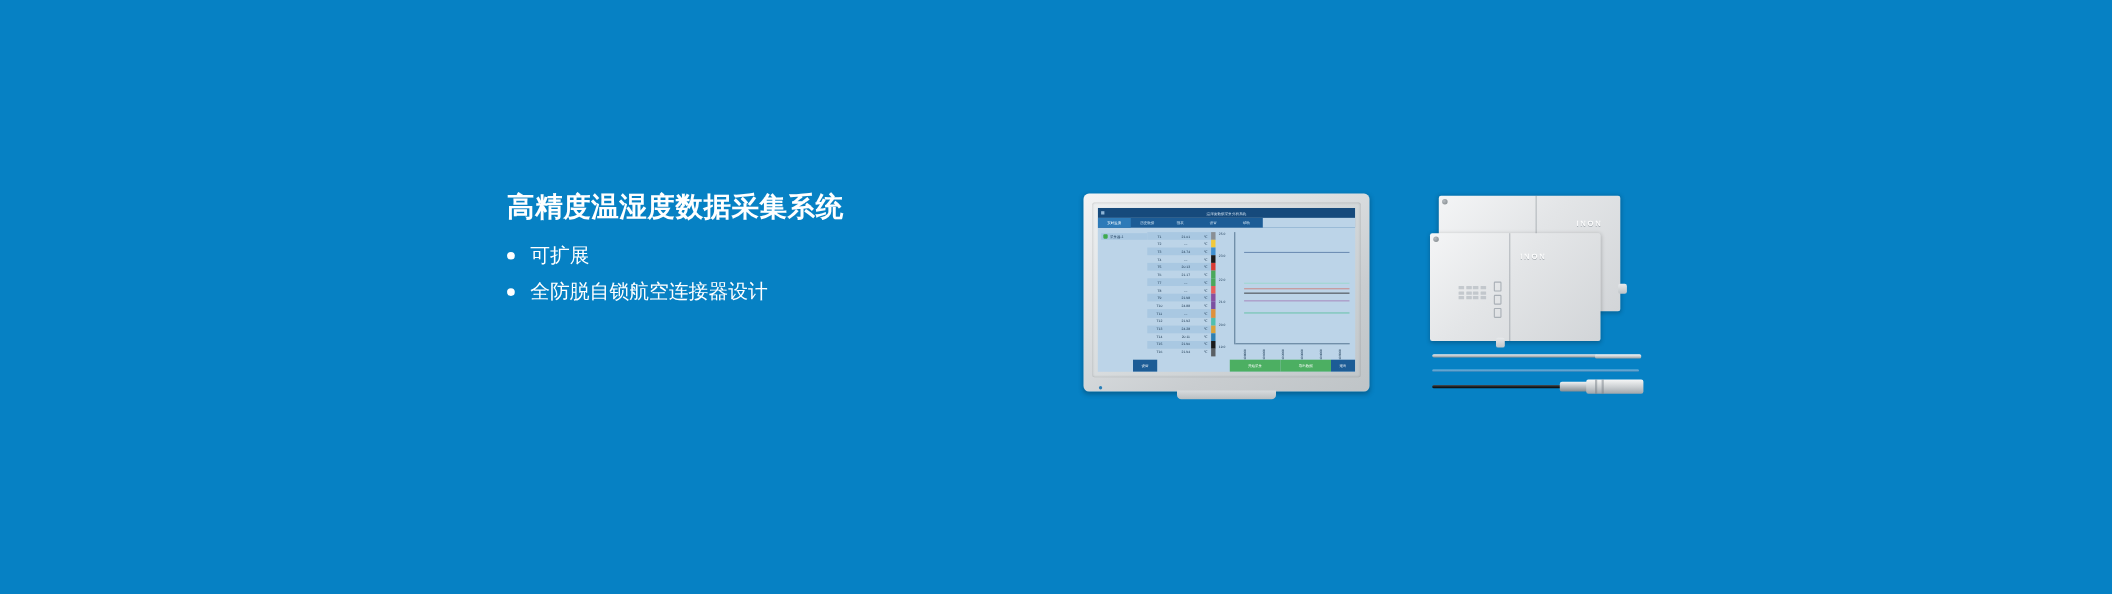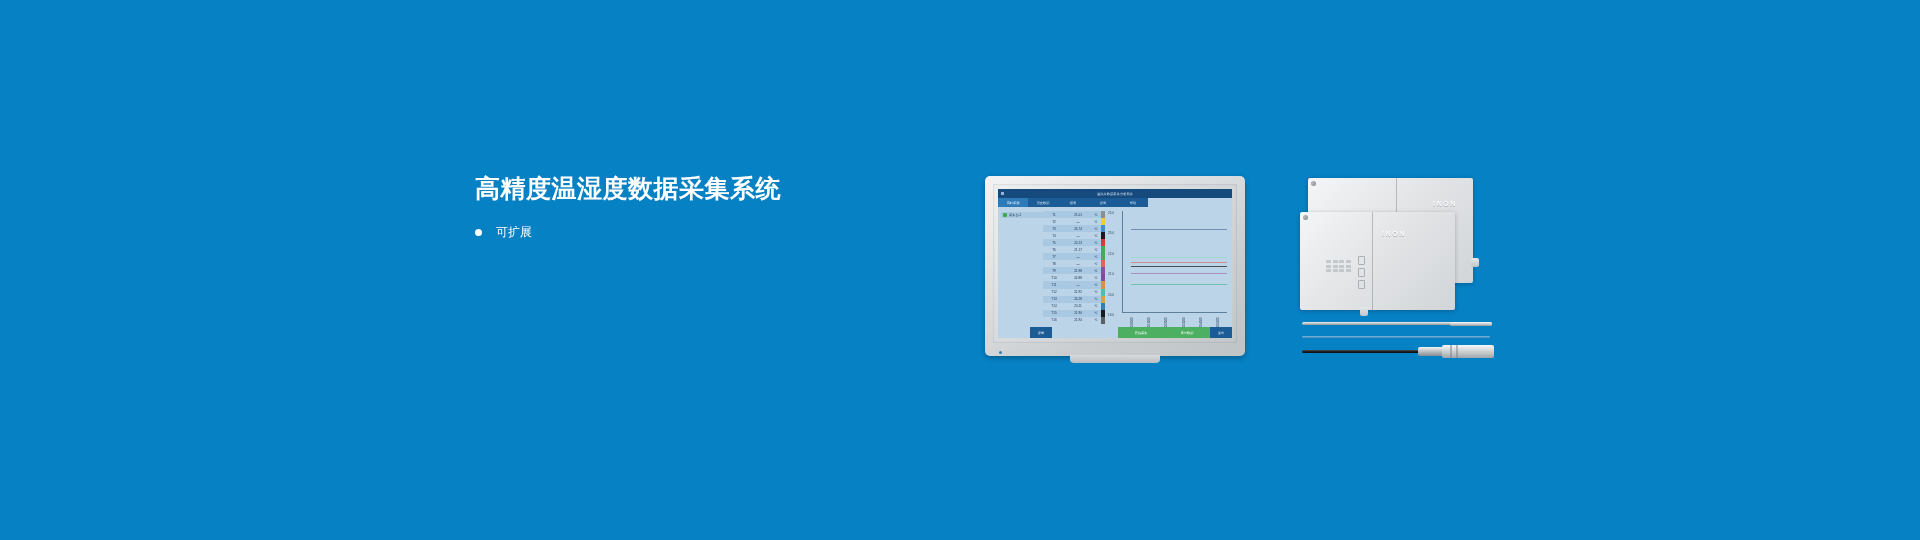--- a/index.html
+++ b/index.html
@@ -5,34 +5,34 @@
   html,body{margin:0;padding:0;}
   body{
     width:1920px;height:540px;overflow:hidden;
     background:#0681c4;
     font-family:"Liberation Sans","DejaVu Sans",sans-serif;
     -webkit-font-smoothing:antialiased;
   }
   .banner{position:relative;width:1920px;height:540px;background:#0681c4;}
 
   
-  .text-block{position:absolute;left:475px;top:173px;width:420px;}
+  .text-block{position:absolute;left:461px;top:173px;width:420px;}
   .hero-title{
     font-size:25px;line-height:30px;font-weight:bold;color:#ffffff;
     letter-spacing:0.5px;white-space:nowrap;margin:0;
   }
   .hero-sub{
     margin:0;padding-top:15px;
     font-size:14.5px;line-height:20px;color:#ffffff;white-space:nowrap;
     font-weight:normal;
   }
   .bullets{list-style:none;margin:0;padding:20px 0 0 0;}
   .bullets li{
     display:flex;align-items:center;
-    font-size:12px;line-height:18px;color:#ffffff;
+    font-size:18px;line-height:18px;color:#ffffff;
     margin-bottom:15px;
   }
   .bullets li:last-child{margin-bottom:0;}
   .bullet-dot{
     width:7px;height:7px;border-radius:50%;background:#ffffff;
     display:inline-block;margin-right:14px;flex:0 0 auto;
   }
 
   
   .monitor{position:absolute;left:985px;top:176px;width:260px;height:180px;}
@@ -176,20 +176,24 @@
 <body>
 
 <div class="banner">
 
   <div class="text-block">
     <h1 class="hero-title">高精度温湿度数据采集系统</h1>
     <ul class="bullets">
       <li>
         <span class="bullet-dot"></span>
         <span>可扩展</span>
+      </li>
+      <li>
+        <span class="bullet-dot"></span>
+        <span>全防脱自锁航空连接器设计</span>
       </li>
     </ul>
   </div>
 
   <div class="monitor">
     <div class="mon-outer">
       <div class="mon-inner">
         <div class="screen">
 
           <div class="scr-titlebar">

